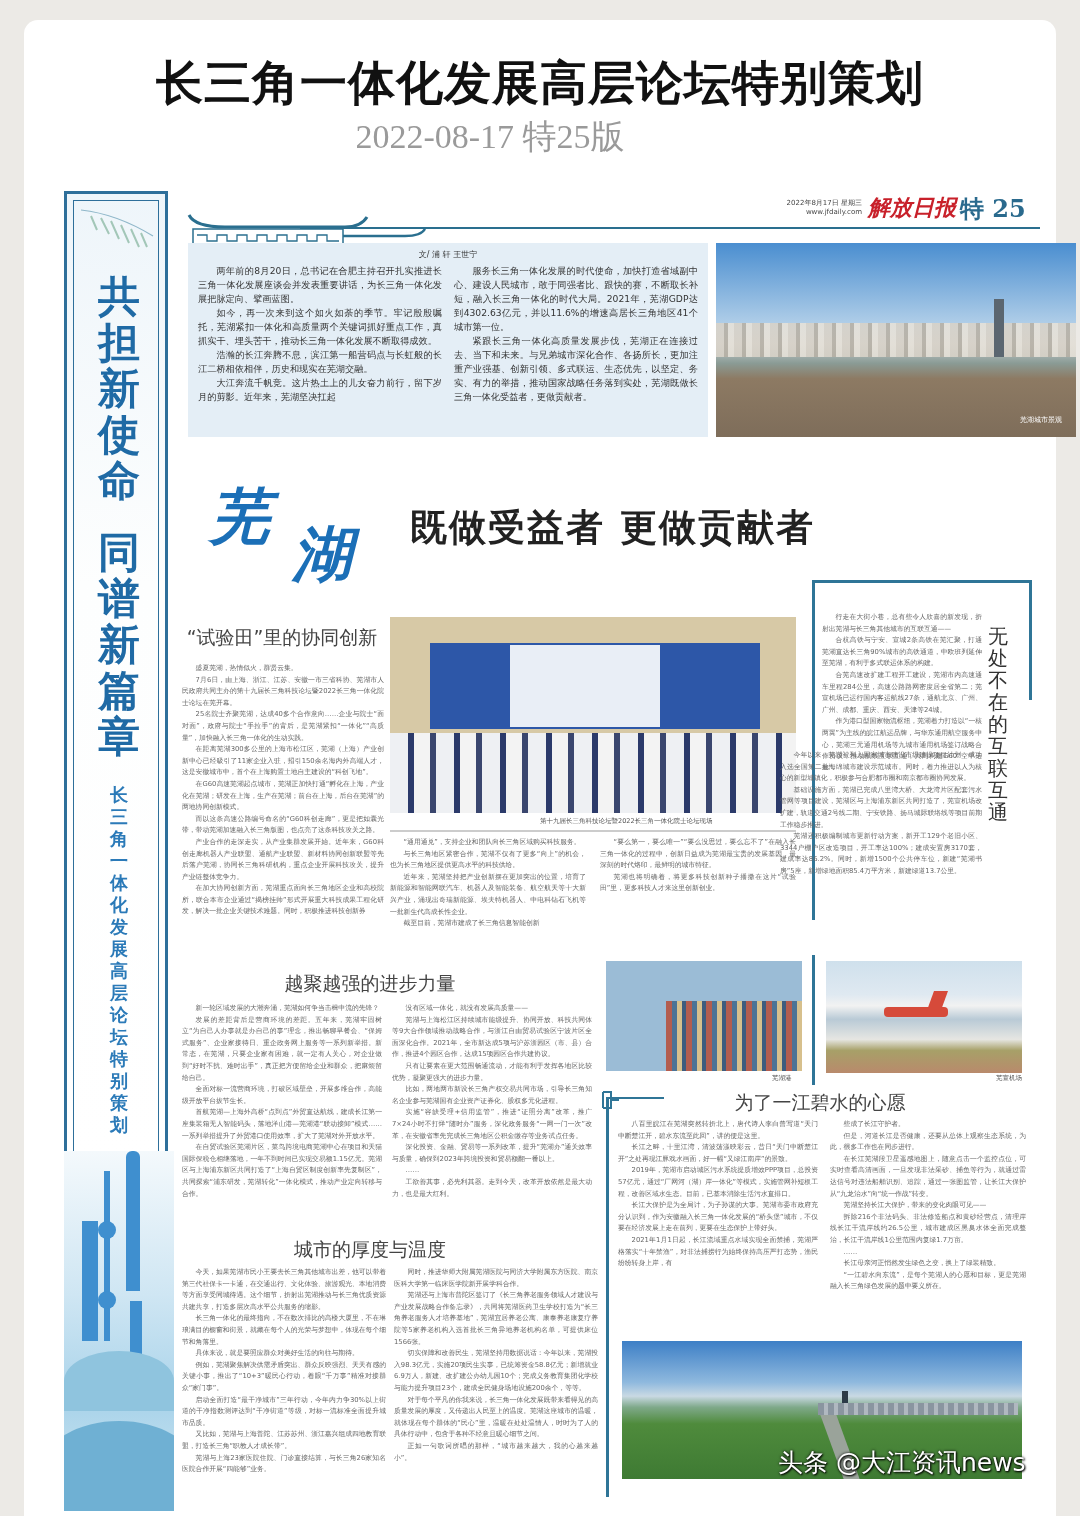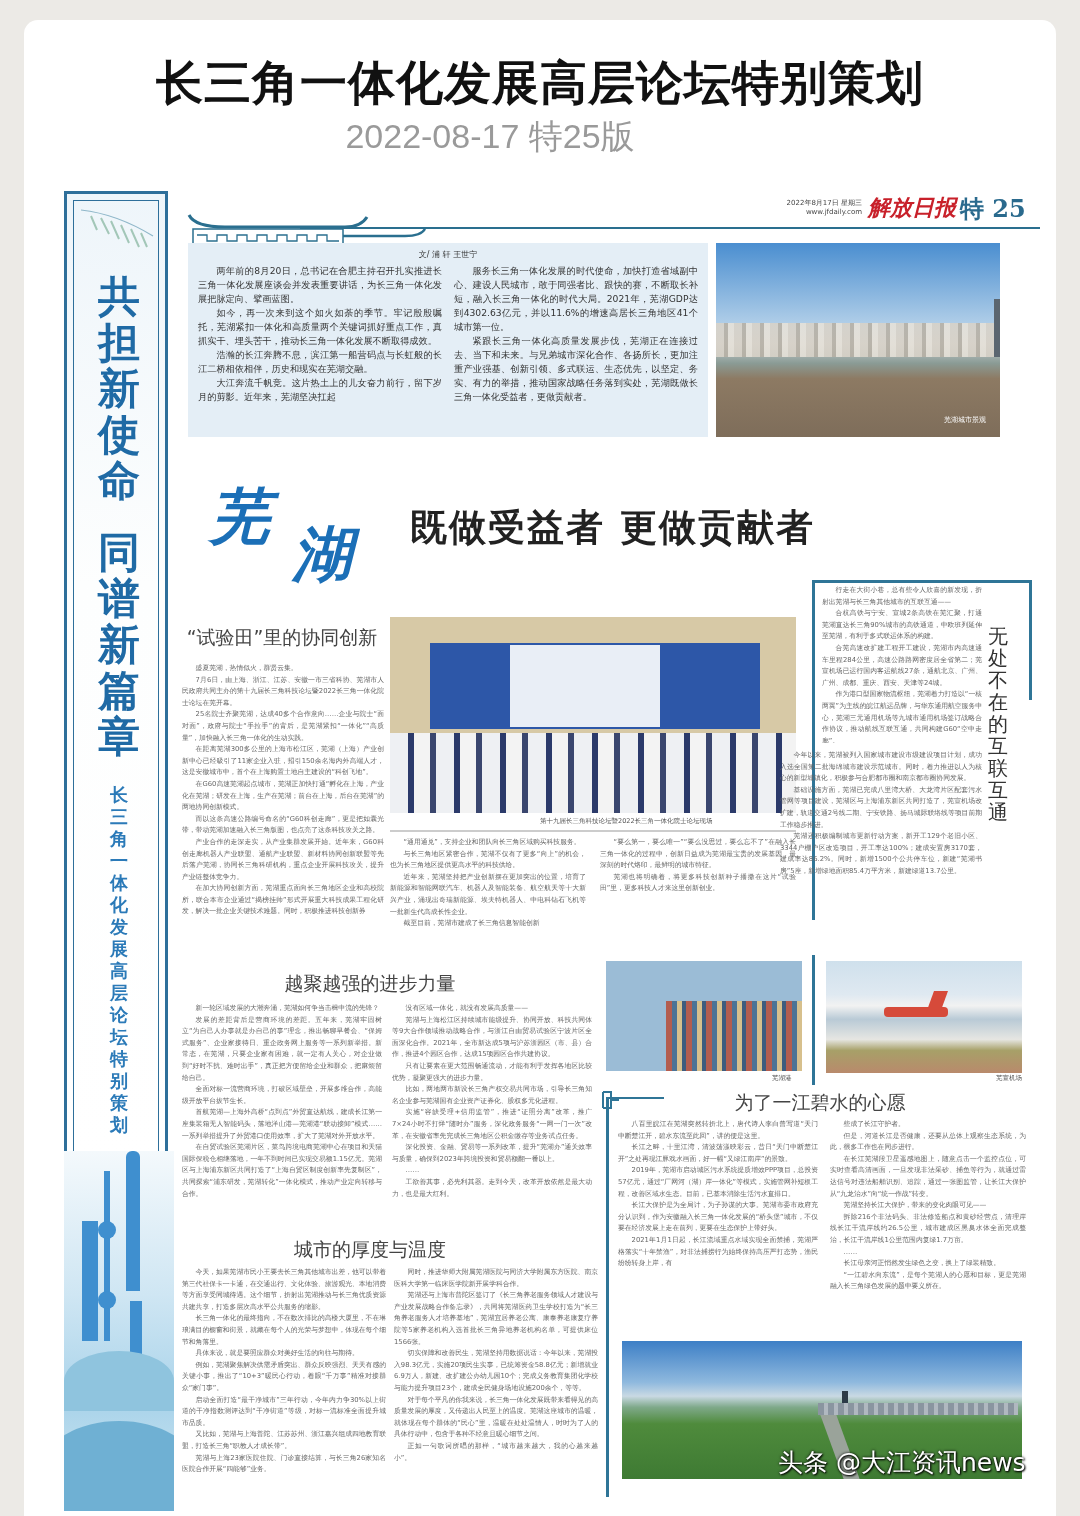--- a/index.html
+++ b/index.html
@@ -1,20 +1,20 @@
 <!DOCTYPE html>
 <html><head>
 <meta charset="utf-8">
 <style>
   * { box-sizing: border-box; margin: 0; padding: 0; }
   html, body { width: 1080px; height: 1516px; overflow: hidden; }
   body { background: #eceae6; font-family: "DejaVu Sans", sans-serif; position: relative; }
   .card { position: absolute; left: 24px; top: 20px; width: 1032px; height: 1510px; background: #fff; border-radius: 14px; }
   .hdr-title { position: absolute; left: 0; width: 1080px; top: 52px; text-align: center; font-size: 47px; font-weight: bold; color: #111; letter-spacing: 1px; font-family: "DejaVu Sans", sans-serif; }
-  .hdr-sub { position: absolute; left: 0; width: 980px; top: 114px; text-align: center; font-size: 34px; color: #9a9a9a; font-family: Liberation Sans, sans-serif; }
+  .hdr-sub { position: absolute; left: 0; width: 980px; top: 114px; text-align: center; font-size: 34px; color: #9a9a9a; font-family: Liberation Serif, serif; }
   .paper { position: absolute; left: 60px; top: 185px; width: 985px; height: 1331px; background: #fff; }
   
   .banner { position: absolute; left: 4px; top: 6px; width: 104px; height: 1320px; }
   .banner-frame { position: absolute; left: 0; top: 0; width: 104px; height: 980px; border: 3px solid #2e6f9a; background: linear-gradient(#eef5fa, #fdfefe 40%, #fff); }
   .banner-frame::before { content: ""; position: absolute; left: 6px; top: 6px; right: 6px; bottom: 6px; border: 1.5px solid #2e6f9a; }
   .banner-main { position: absolute; left: 22px; top: 80px; width: 60px; font-size: 42px; font-weight: bold; color: #1f6aa5; line-height: 46px; text-align: center; }
   .banner-gap { height: 26px; }
   .banner-sub { position: absolute; left: 30px; top: 590px; width: 44px; font-size: 18px; font-weight: bold; color: #2b7ab8; line-height: 22px; text-align: center; }
   .banner-scene { position: absolute; left: 0; top: 960px; width: 110px; height: 360px; background: linear-gradient(#f4f9fc, #cfe6f3 40%, #a9d3ea 70%, #d6eaf3); overflow: hidden; }
   .tower { position: absolute; background: #3f8fcf; }
@@ -124,21 +124,21 @@
           <p>如今，再一次来到这个如火如荼的季节。牢记殷殷嘱托，芜湖紧扣一体化和高质量两个关键词抓好重点工作，真抓实干、埋头苦干，推动长三角一体化发展不断取得成效。</p>
           <p>浩瀚的长江奔腾不息，滨江第一船营码点与长虹般的长江二桥相依相伴，历史和现实在芜湖交融。</p>
           <p>大江奔流千帆竞。这片热土上的儿女奋力前行，留下岁月的剪影。近年来，芜湖坚决扛起</p>
       </div>
       <div class="col">
         <p>服务长三角一体化发展的时代使命，加快打造省域副中心、建设人民城市，敢于同强者比、跟快的赛，不断取长补短，融入长三角一体化的时代大局。2021年，芜湖GDP达到4302.63亿元，并以11.6%的增速高居长三角地区41个城市第一位。</p>
           <p>紧跟长三角一体化高质量发展步伐，芜湖正在连接过去、当下和未来。与兄弟城市深化合作、各扬所长，更加注重产业强基、创新引领、多式联运、生态优先，以坚定、务实、有力的举措，推动国家战略任务落到实处，芜湖既做长三角一体化受益者，更做贡献者。</p>
       </div>
     </div>
   </div>
-  <div class="photo" style="left:656px;top:58px;width:284px;height:194px;background:linear-gradient(#4a8ed0 0%, #b8d3ea 45%, #c9cfd2 52%, #8a9b95 62%, #8d7a63 70%, #7e6d5a 100%);">
+  <div class="photo" style="left:656px;top:58px;width:360px;height:194px;background:linear-gradient(#4a8ed0 0%, #b8d3ea 45%, #c9cfd2 52%, #8a9b95 62%, #8d7a63 70%, #7e6d5a 100%);">
     <div style="position:absolute;left:0;top:80px;width:100%;height:34px;background:repeating-linear-gradient(90deg,#d8d2c8 0 8px,#b7b1a6 8px 12px,#e6e1d8 12px 18px);opacity:.9"></div>
     <div style="position:absolute;left:278px;top:56px;width:10px;height:58px;background:#5b6670;"></div>
     <div style="position:absolute;right:14px;bottom:12px;font-size:7px;color:#fff;">芜湖城市景观</div>
   </div>
 
   <div class="big-char" style="left:150px;top:292px;">芜</div>
   <div class="big-char" style="left:232px;top:330px;">湖</div>
   <div class="headline">既做受益者  更做贡献者</div>
 
   <div class="sect-title" style="left:122px;top:440px;width:200px;">“试验田”里的协同创新</div>
@@ -169,21 +169,21 @@
       <p>“要么第一，要么唯一”“要么没思过，要么忘不了”在融入长三角一体化的过程中，创新日益成为芜湖最宝贵的发展基因，最深刻的时代烙印，最鲜明的城市特征。</p>
       <p>芜湖也将明确着，将更多科技创新种子播撒在这片“试验田”里，更多科技人才来这里创新创业。</p>
   </div>
 
   <div class="vframe" style="left:752px;top:395px;height:340px;width:220px;border-top:3px solid #2f7597;">
     <div style="position:absolute;right:0;top:-3px;width:3px;height:120px;background:#2f7597;"></div>
   </div>
   <div class="vtitle" style="left:928px;top:440px;">
     <span>无处不在的互联互通</span>
   </div>
-  <div class="small-text" style="left:762px;top:400px;width:160px;height:158px;">
+  <div class="small-text" style="left:762px;top:427px;width:160px;height:158px;">
     <p>行走在大街小巷，总有些令人欣喜的新发现，折射出芜湖与长三角其他城市的互联互通——</p>
       <p>合杭高铁与宁安、宣城2条高铁在芜汇聚，打通芜湖直达长三角90%城市的高铁通道，中欧班列延伸至芜湖，有利于多式联运体系的构建。</p>
       <p>合芜高速改扩建工程开工建设，芜湖市内高速通车里程284公里，高速公路路网密度居全省第二；芜宣机场已运行国内客运航线27条，通航北京、广州、广州、成都、重庆、西安、天津等24城。</p>
       <p>作为港口型国家物流枢纽，芜湖着力打造以“一核两翼”为主线的皖江航运品牌，与华东通用航空服务中心，芜湖三元通用机场等九城市通用机场签订战略合作协议，推动航线互联互通，共同构建G60“空中走廊”。</p>
   </div>
   <div class="small-text" style="left:720px;top:565px;width:202px;height:178px;">
     <p>今年以来，芜湖被列入国家城市建设市级建设项目计划，成功入选全国第二批海绵城市建设示范城市。同时，着力推进以人为核心的新型城镇化，积极参与合肥都市圈和南京都市圈协同发展。</p>
       <p>基础设施方面，芜湖已完成八里湾大桥、大龙湾片区配套污水管网等项目建设，芜湖区与上海浦东新区共同打造了，芜宣机场改扩建，轨道交通2号线二期、宁安铁路、扬马城际联络线等项目前期工作稳步推进。</p>
       <p>芜湖还积极编制城市更新行动方案，新开工129个老旧小区、3344户棚户区改造项目，开工率达100%；建成安置房3170套，建成率达86.2%。同时，新增1500个公共停车位，新建“芜湖书房”5座，新增绿地面积85.4万平方米，新建绿道13.7公里。</p>
   </div>

